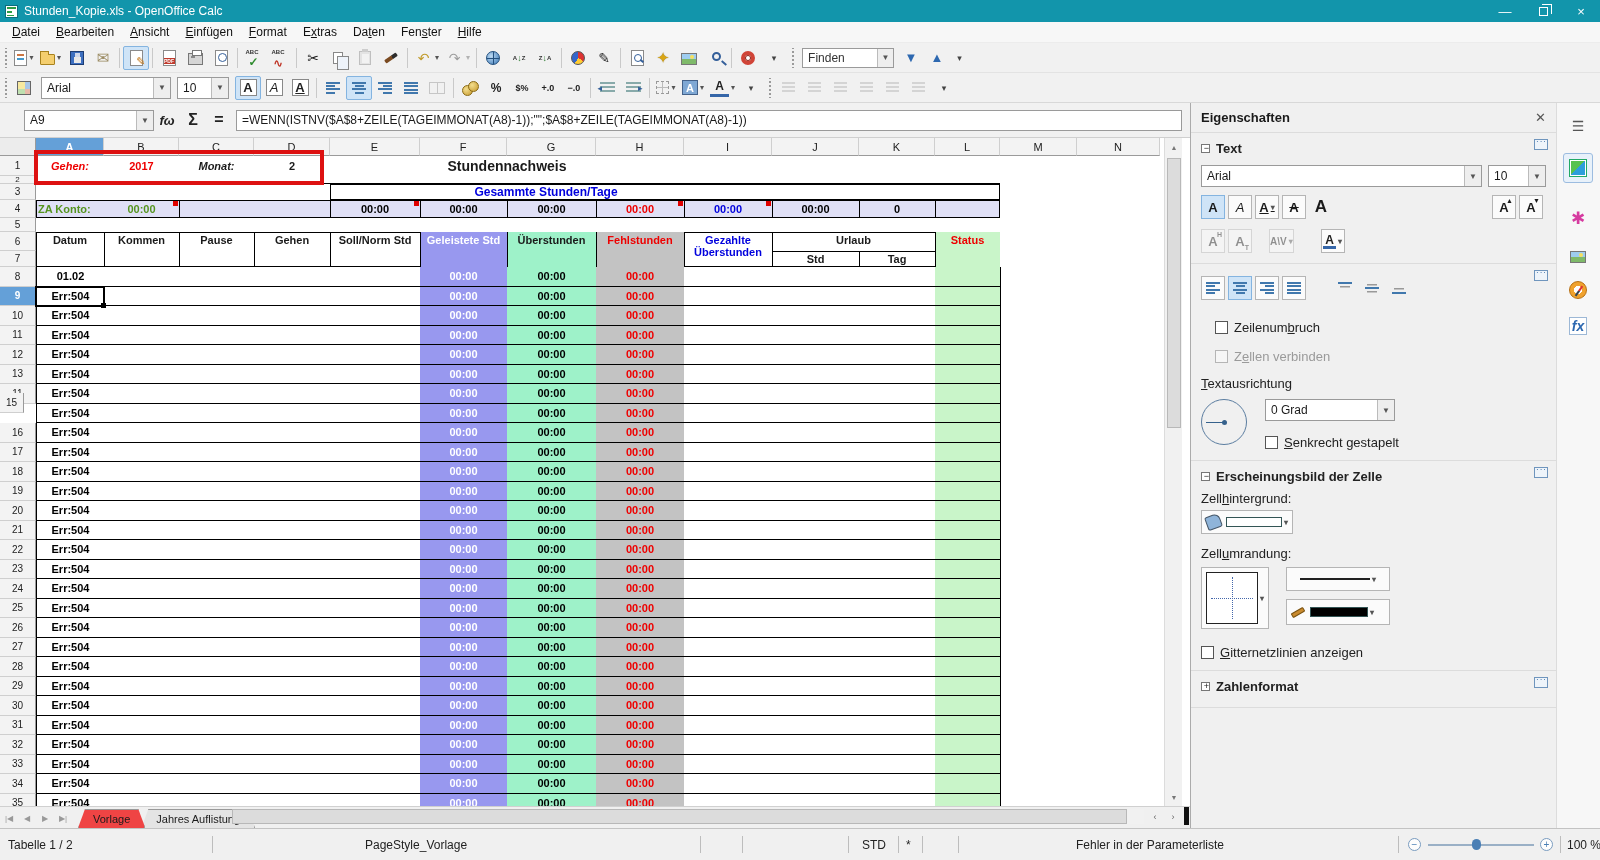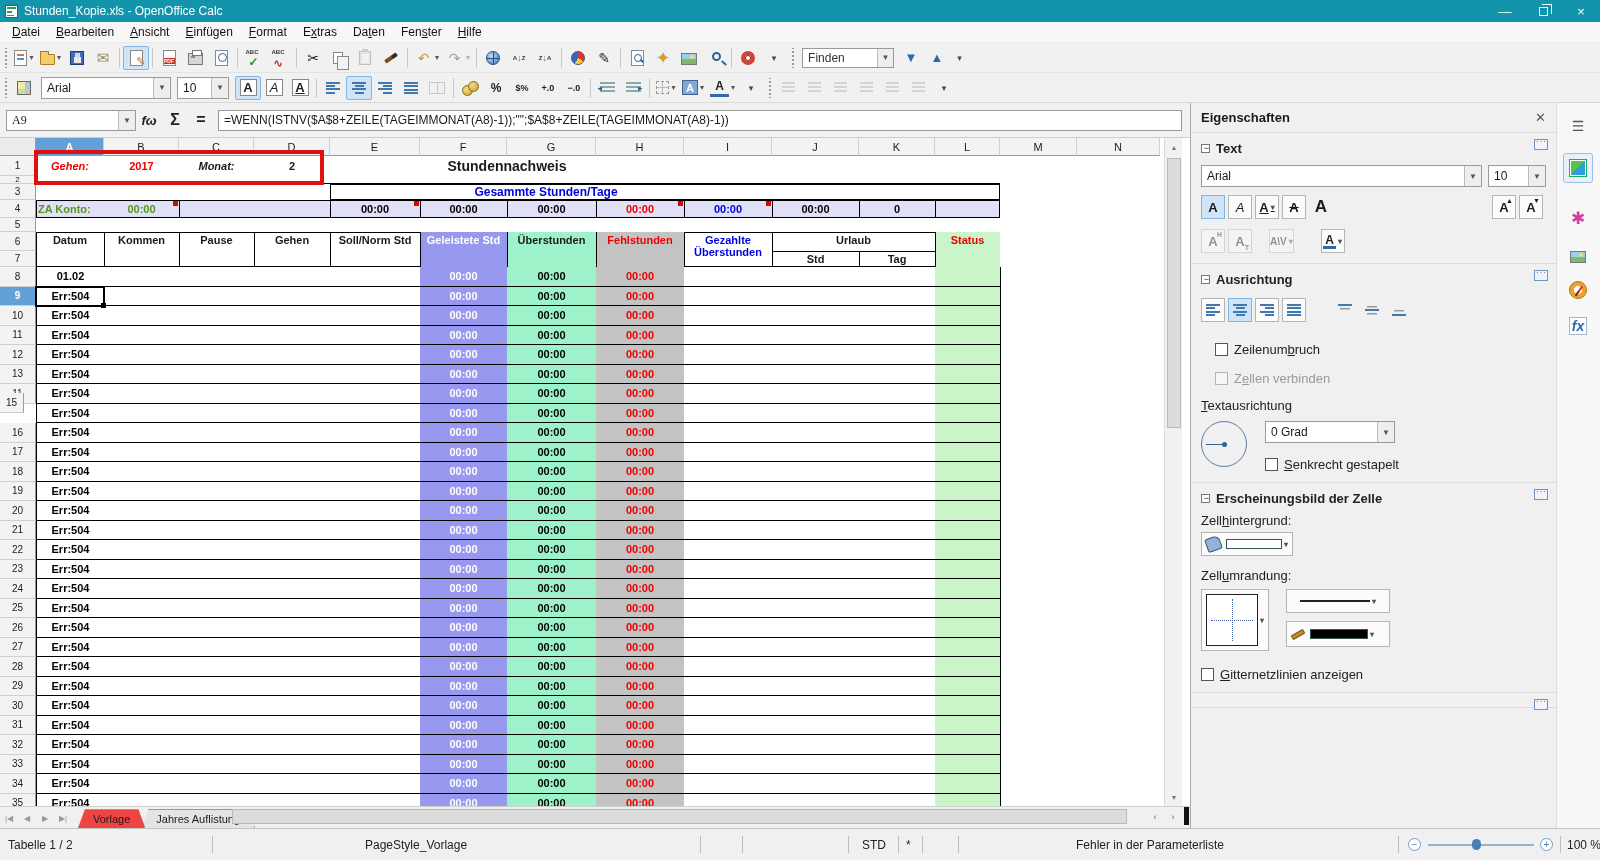--- a/index.html
+++ b/index.html
@@ -100,21 +100,21 @@
   .oal { width:13px; height:11px; background:repeating-linear-gradient(to bottom,#aaa 0 2px,transparent 2px 4px); }
 
   
   .findbox { width:92px; height:20px; background:#fff; border:1px solid #9a9a9a; display:flex; align-items:center; margin:0 4px; }
   .findbox .txt { flex:1; padding-left:5px; color:#333; }
   .findbox .cbtn { width:16px; height:100%; background:#eee; border-left:1px solid #bbb; font-size:8px; color:#555; display:flex; align-items:center; justify-content:center; }
   .findarrow { font-size:13px; color:#2d68b0; }
 
   
   #fbar { position:absolute; left:0; top:103px; width:1190px; height:35px; background:#f1f1f1; border-bottom:1px solid #cfcfcf; display:flex; align-items:center; }
-  #namebox { width:130px; height:21px; margin-left:6px; background:#fff; border:1px solid #9a9a9a; display:flex; align-items:center;font-family:Liberation Serif, serif; }
+  #namebox { width:130px; height:21px; margin-left:24px; background:#fff; border:1px solid #9a9a9a; display:flex; align-items:center; }
   #namebox .txt { flex:1; padding-left:5px; }
   #namebox .cbtn { width:17px; height:100%; background:#eee; border-left:1px solid #bbb; font-size:8px; color:#555; display:flex; align-items:center; justify-content:center; }
   .fbtn { width:26px; height:22px; display:flex; align-items:center; justify-content:center; font-size:14px; color:#222; }
   #fx { font-style:italic; font-weight:bold; font-size:13px; }
   #formulainput { flex:1; height:21px; margin:0 8px 0 4px; background:#fff; border:1px solid #9a9a9a; display:flex; align-items:center; padding-left:5px; font-size:12px; white-space:nowrap; overflow:hidden; }
 
   
   #gridwrap { position:absolute; left:0; top:138px; width:1164px; height:668px; background:#fff; overflow:hidden; }
   .ch { position:absolute; top:0; height:18px; background:#f3f3f3; border-right:1px solid #cfcfcf; border-bottom:1px solid #9a9a9a; font-size:11px; color:#222; display:flex; align-items:center; justify-content:center; }
   .ch.sel,.rh.sel { background:#64a0d8; color:#fff; font-weight:bold; }
@@ -986,24 +986,20 @@
         </div>
       <div class="sbtn2" style="margin-left:24px;">
           <span class="fntc">A</span>
           <span class="dd">▾</span>
         </div>
     </div>
   </div>
 
   <div class="sect">
     <div class="launcher"></div>
-    <div class="secthead">
-        <span class="colbox"></span>
-        <span>Ausrichtung</span>
-      </div>
     <div class="btnrow">
       <div class="sbtn2">
           <span class="al al-l"></span>
         </div>
       <div class="sbtn2 on">
           <span class="al al-c"></span>
         </div>
       <div class="sbtn2">
           <span class="al al-r"></span>
         </div>
@@ -1082,20 +1078,24 @@
       </div>
     </div>
     <div class="cb" style="margin-top:16px;">
         <span class="box"></span>
         <span><u>G</u>itternetzlinien anzeigen</span>
       </div>
   </div>
 
   <div class="sect">
     <div class="launcher"></div>
+    <div class="secthead">
+        <span class="colbox plus"></span>
+        <span>Zahlenformat</span>
+      </div>
   </div>
 </div>
 
 <div id="sbstrip">
   <div class="stricon" style="top:8px;">
       <span class="hamb">☰</span>
     </div>
   <div class="stricon on" style="top:50px;">
       <span class="cubeic"></span>
     </div>

